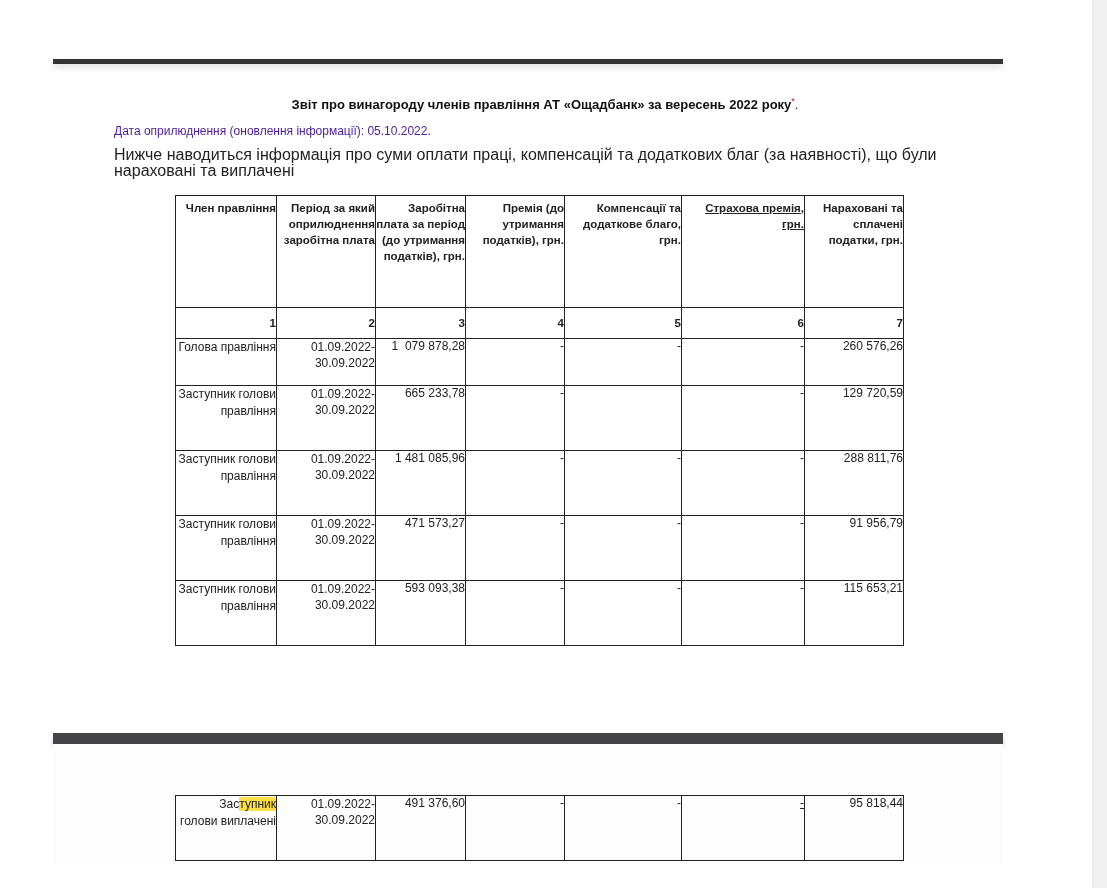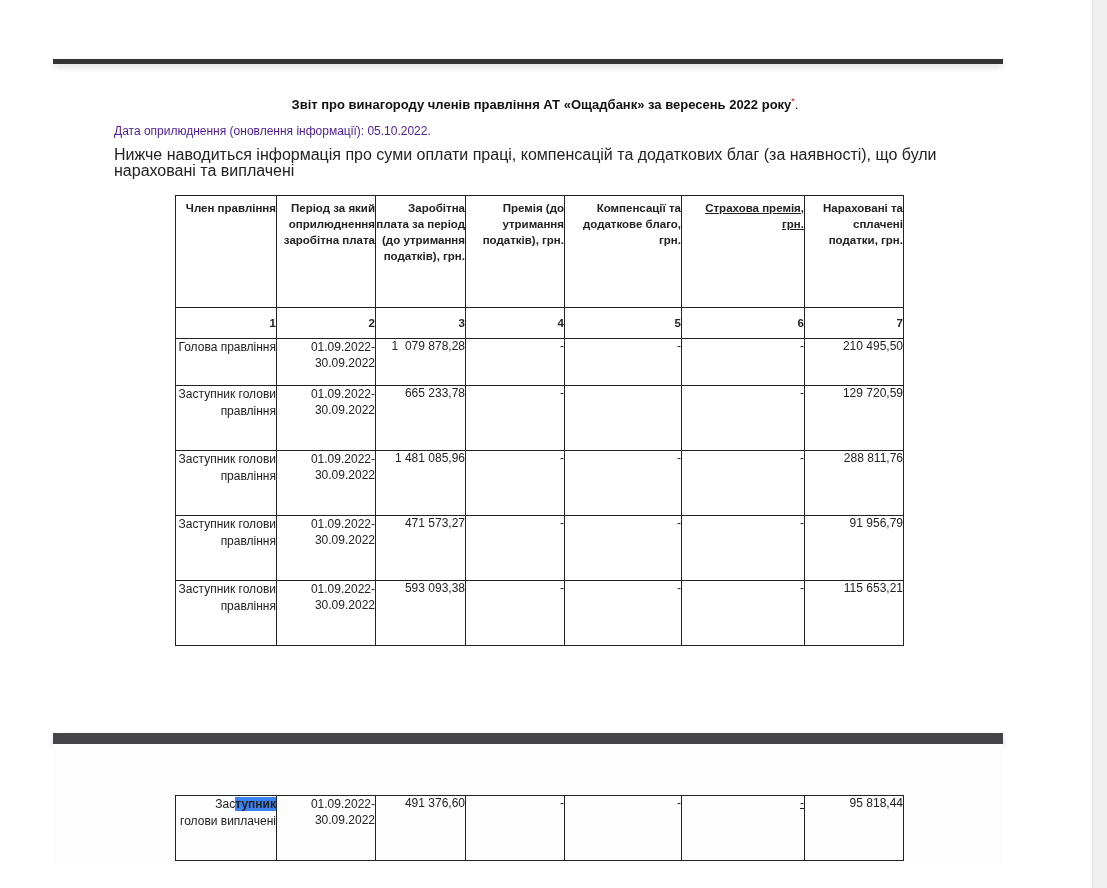--- a/index.html
+++ b/index.html
@@ -45,21 +45,21 @@
     .c1 { width: 100px; } .c2 { width: 98px; } .c3 { width: 89px; } .c4 { width: 98px; margin-top: 20px; }
     .c5 { width: 116px; } .c6 { width: 122px; text-decoration: underline; } .c7 { width: 98px; }
     tr.hdr { height: 112px; }
     tr.nums { height: 31px; }
     tr.nums th { vertical-align: middle; padding-top: 0; }
     td.member { text-align: left; line-height: 17px; padding-top: 6px; }
     td.period { text-align: center; line-height: 16px; padding-top: 1px; }
     td.num { text-align: center; padding-top: 4px; }
     td.dash { text-align: center; padding-top: 7px; }
     tr.r1 { height: 47px; } tr.rr { height: 65px; }
-    .hl { background: #3b82f6; font-weight: bold; }
+    .hl { background: #fde047; }
   </style>
 </head>
 <body>
 
 <div class="viewer">
   <div class="page-sep s1"></div>
 
   <div class="title">
     <span>Звіт про винагороду членів правління АТ «Ощадбанк» за вересень 2022 року</span><span class="star">*</span><span class="dot">.</span>
   </div>
@@ -91,21 +91,21 @@
     <tr class="r1">
       <td class="member">Голова правління</td>
       <td class="period">
             <div>01.09.2022-</div>
             <div>30.09.2022</div>
           </td>
       <td class="num" style="white-space:pre">1  079 878,28</td>
       <td class="dash">-</td>
       <td class="dash">-</td>
       <td class="dash">-</td>
-      <td class="num">210 495,50</td>
+      <td class="num">260 576,26</td>
     </tr>
     <tr class="rr">
       <td class="member">Заступник голови правління</td>
       <td class="period">
             <div>01.09.2022-</div>
             <div>30.09.2022</div>
           </td>
       <td class="num">665 233,78</td>
       <td class="dash">-</td>
       <td class="dash"></td>

